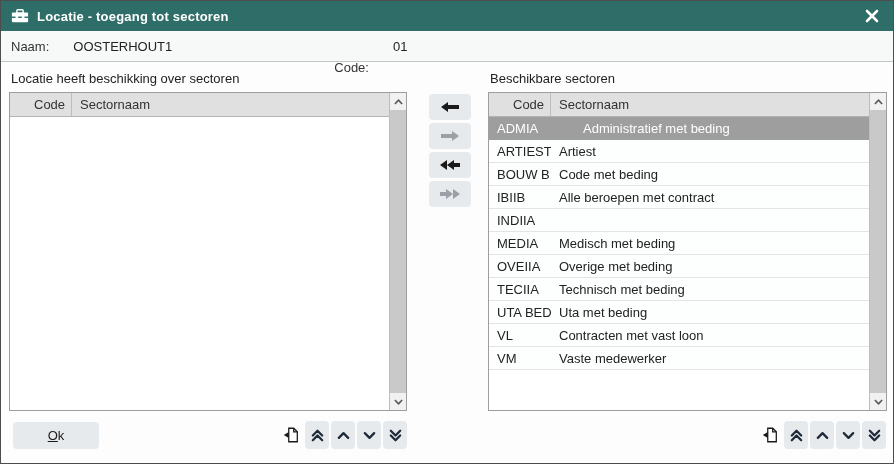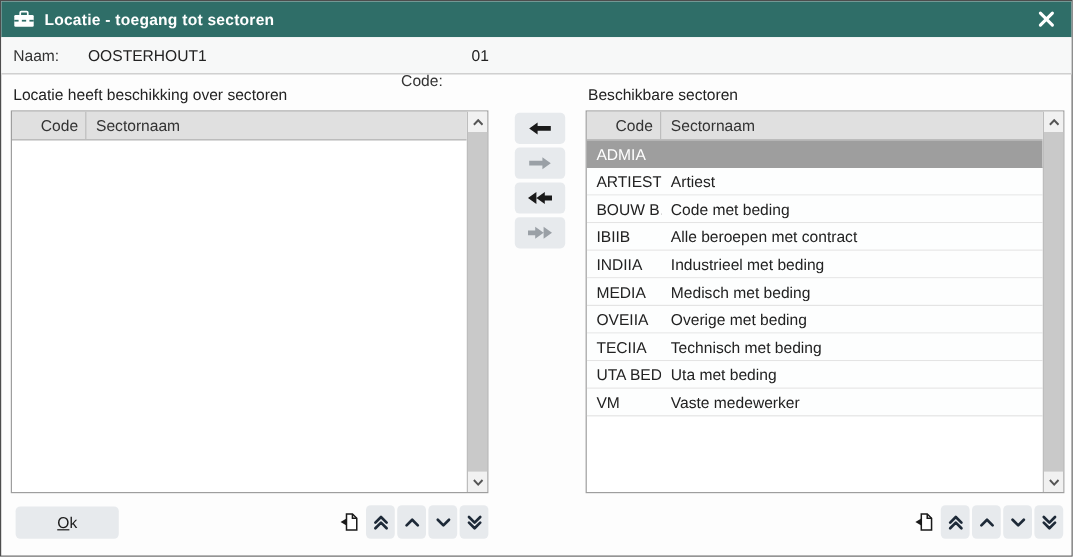--- a/index.html
+++ b/index.html
@@ -160,52 +160,56 @@
   </button>
 
   <div class="listbox" id="right-listbox">
     <div class="list-main">
       <div class="thead">
         <div class="col-code">Code</div>
         <div class="col-name">Sectornaam</div>
       </div>
       <div class="row selected">
         <div class="cell-code">ADMIA</div>
+        <div class="cell-name">Administratief met beding</div>
       </div>
       <div class="row">
         <div class="cell-code">ARTIEST</div>
         <div class="cell-name">Artiest</div>
       </div>
       <div class="row">
         <div class="cell-code">BOUW B...</div>
         <div class="cell-name">Code met beding</div>
       </div>
       <div class="row">
         <div class="cell-code">IBIIB</div>
         <div class="cell-name">Alle beroepen met contract</div>
       </div>
       <div class="row">
         <div class="cell-code">INDIIA</div>
-        <div class="cell-name">Industrieel met beding</div>
       </div>
       <div class="row">
         <div class="cell-code">MEDIA</div>
         <div class="cell-name">Medisch met beding</div>
       </div>
       <div class="row">
         <div class="cell-code">OVEIIA</div>
         <div class="cell-name">Overige met beding</div>
       </div>
       <div class="row">
         <div class="cell-code">TECIIA</div>
         <div class="cell-name">Technisch met beding</div>
       </div>
       <div class="row">
         <div class="cell-code">UTA BED...</div>
         <div class="cell-name">Uta met beding</div>
+      </div>
+      <div class="row">
+        <div class="cell-code">VL</div>
+        <div class="cell-name">Contracten met vast loon</div>
       </div>
       <div class="row">
         <div class="cell-code">VM</div>
         <div class="cell-name">Vaste medewerker</div>
       </div>
     </div>
     <div class="vscroll">
       <div class="scroll-arrow">
         <svg width="9" height="6" viewBox="0 0 10 6">
             <path d="M1 5.2 L5 1 L9 5.2" fill="none" stroke="#555" stroke-width="1.8"></path>

